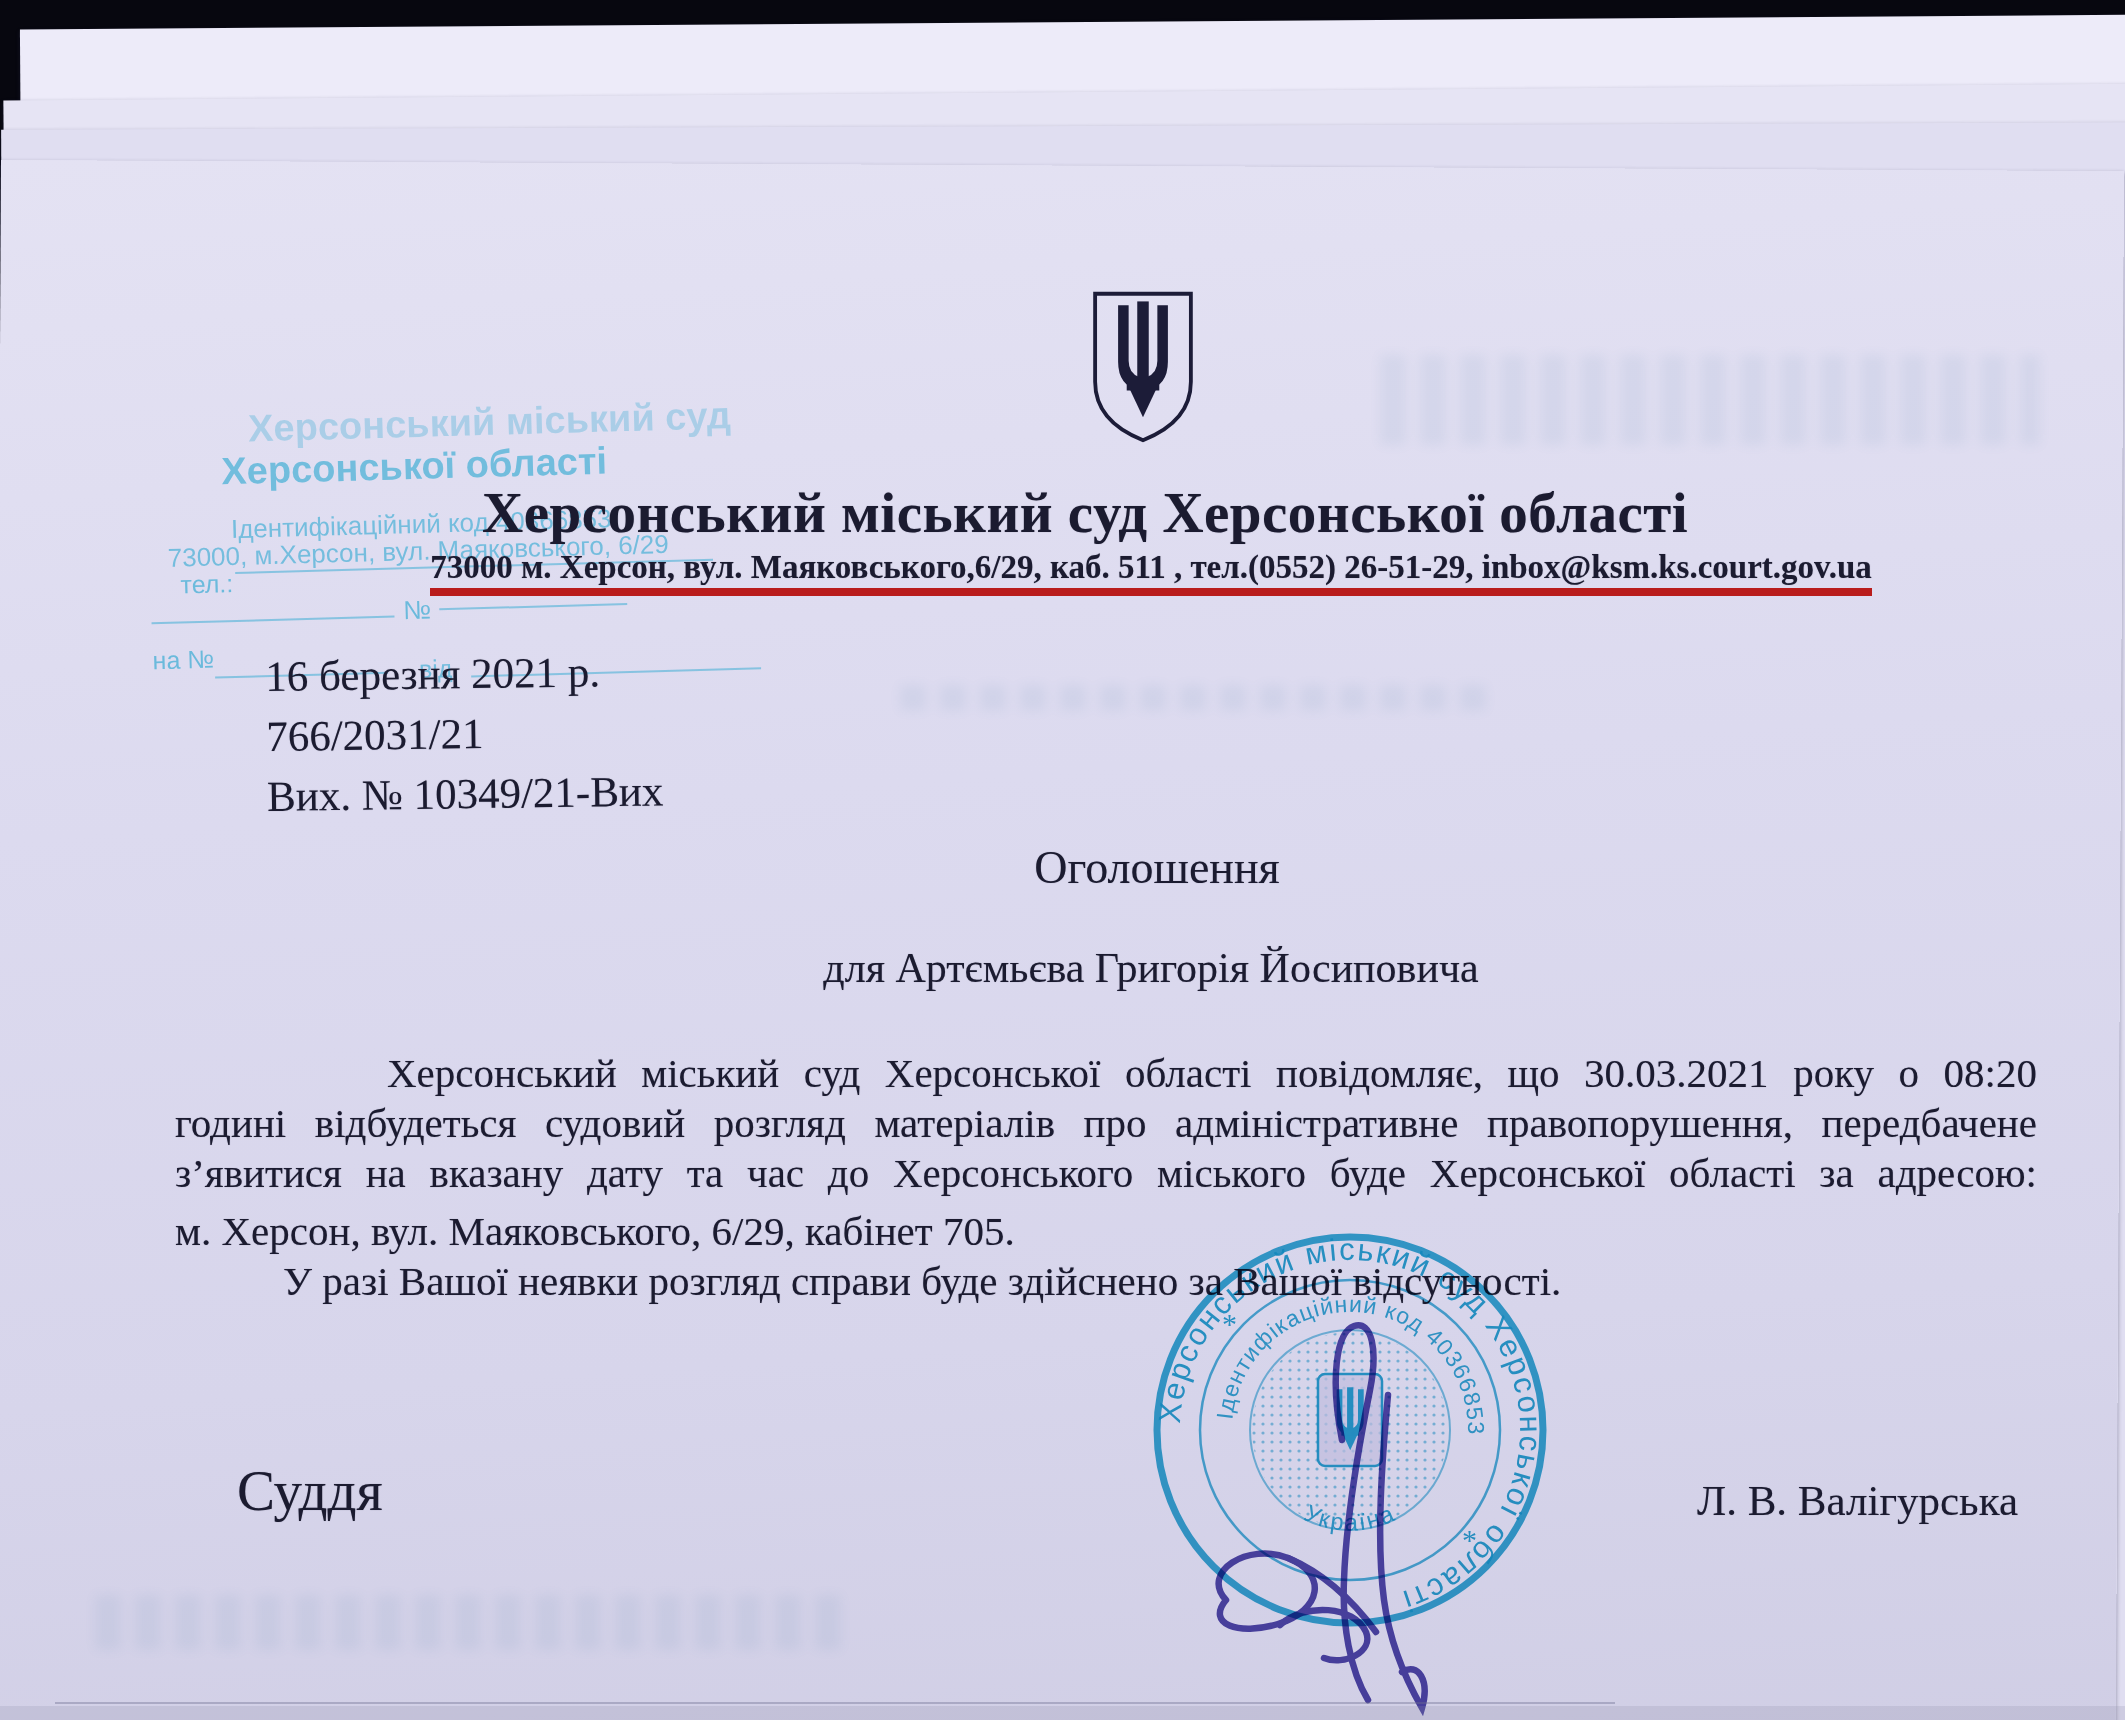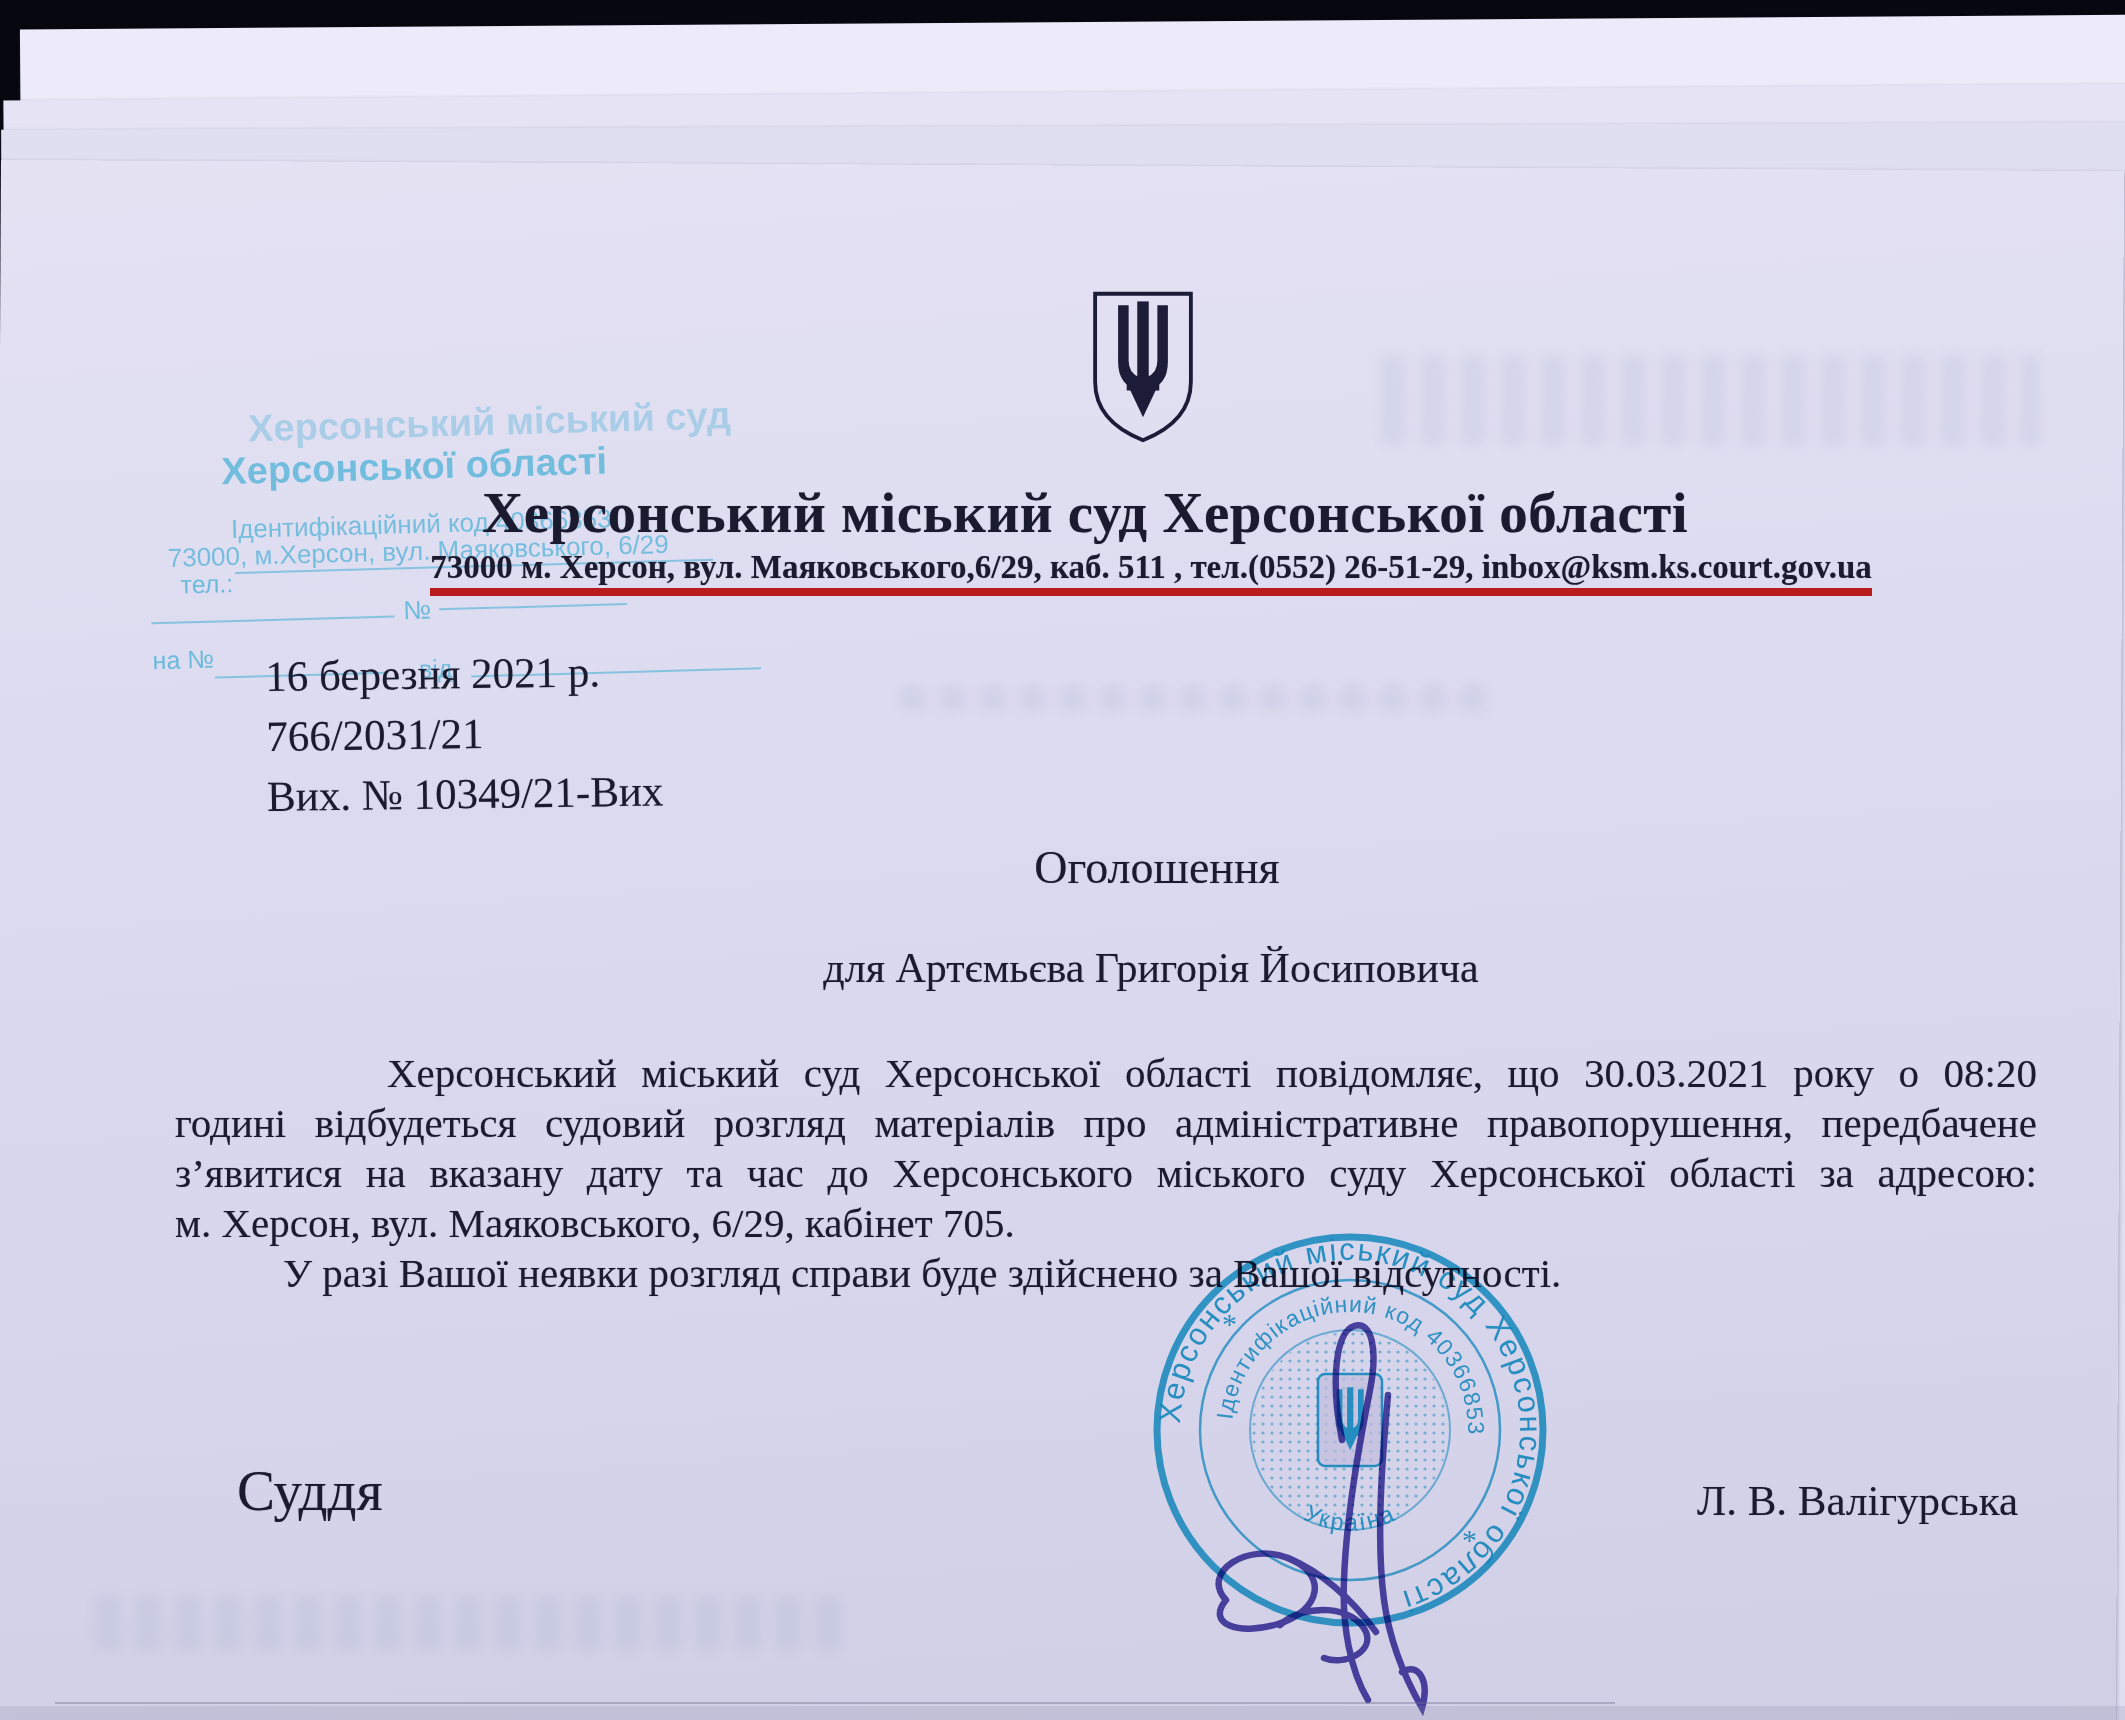--- a/index.html
+++ b/index.html
@@ -31,21 +31,21 @@
   
   #ref-block{left:265px;top:652px;width:760px;transform:rotate(-0.8deg);transform-origin:left top;font-size:43px;}
   #ref-block div{margin-bottom:11px;white-space:nowrap;}
   
   #announcement-title{left:172px;top:841px;width:1970px;text-align:center;font-size:46px;}
   #addressee-line{left:166px;top:944px;width:1970px;text-align:center;font-size:42px;}
   
   #body-text{left:175px;top:1048px;width:1862px;font-size:41px;line-height:50px;}
   .body-line{text-align:justify;text-align-last:justify;white-space:normal;}
   .body-line.first{text-indent:212px;}
-  .body-line.plain{text-align-last:left;}
+  .body-line.plain{text-align-last:left;margin-top:8px;}
   .body-line.para2{text-indent:108px;text-align-last:left;}
   
   #judge-label{left:237px;top:1458px;font-size:57px;}
   #judge-name{left:1697px;top:1476px;font-size:43px;}
   
   #round-seal{left:1140px;top:1220px;mix-blend-mode:multiply;}
   #judge-signature{left:1130px;top:1280px;mix-blend-mode:multiply;}
   #emblem{left:1085px;top:288px;}
   .ghost{position:absolute;filter:blur(6px);opacity:.07;background:
     repeating-linear-gradient(90deg,#3a6f9a 0 26px,transparent 26px 40px);}
@@ -108,21 +108,21 @@
     <div>766/2031/21</div>
     <div>Вих. № 10349/21-Вих</div>
   </div>
 
   <div class="abs ink" id="announcement-title">Оголошення</div>
   <div class="abs ink" id="addressee-line">для Артємьєва Григорія Йосиповича</div>
 
   <div class="abs ink" id="body-text">
     <div class="body-line first">Херсонський міський суд Херсонської області  повідомляє, що 30.03.2021 року о 08:20</div>
     <div class="body-line">годині відбудеться судовий розгляд матеріалів про адміністративне правопорушення, передбачене</div>
-    <div class="body-line">з’явитися на вказану дату та час до Херсонського міського суду Херсонської області за адресою:</div>
+    <div class="body-line">з’явитися на вказану дату та час до Херсонського міського буде Херсонської області за адресою:</div>
     <div class="body-line plain">м. Херсон, вул. Маяковського, 6/29, кабінет 705.</div>
     <div class="body-line para2">У разі Вашої неявки розгляд справи буде здійснено за Вашої відсутності.</div>
   </div>
 
   <div class="abs ink" id="judge-label">Суддя</div>
   <div class="abs ink" id="judge-name">Л. В. Валігурська</div>
 
   <div class="abs" id="round-seal">
     <svg width="420" height="420" viewBox="-210 -210 420 420">
       <defs>

